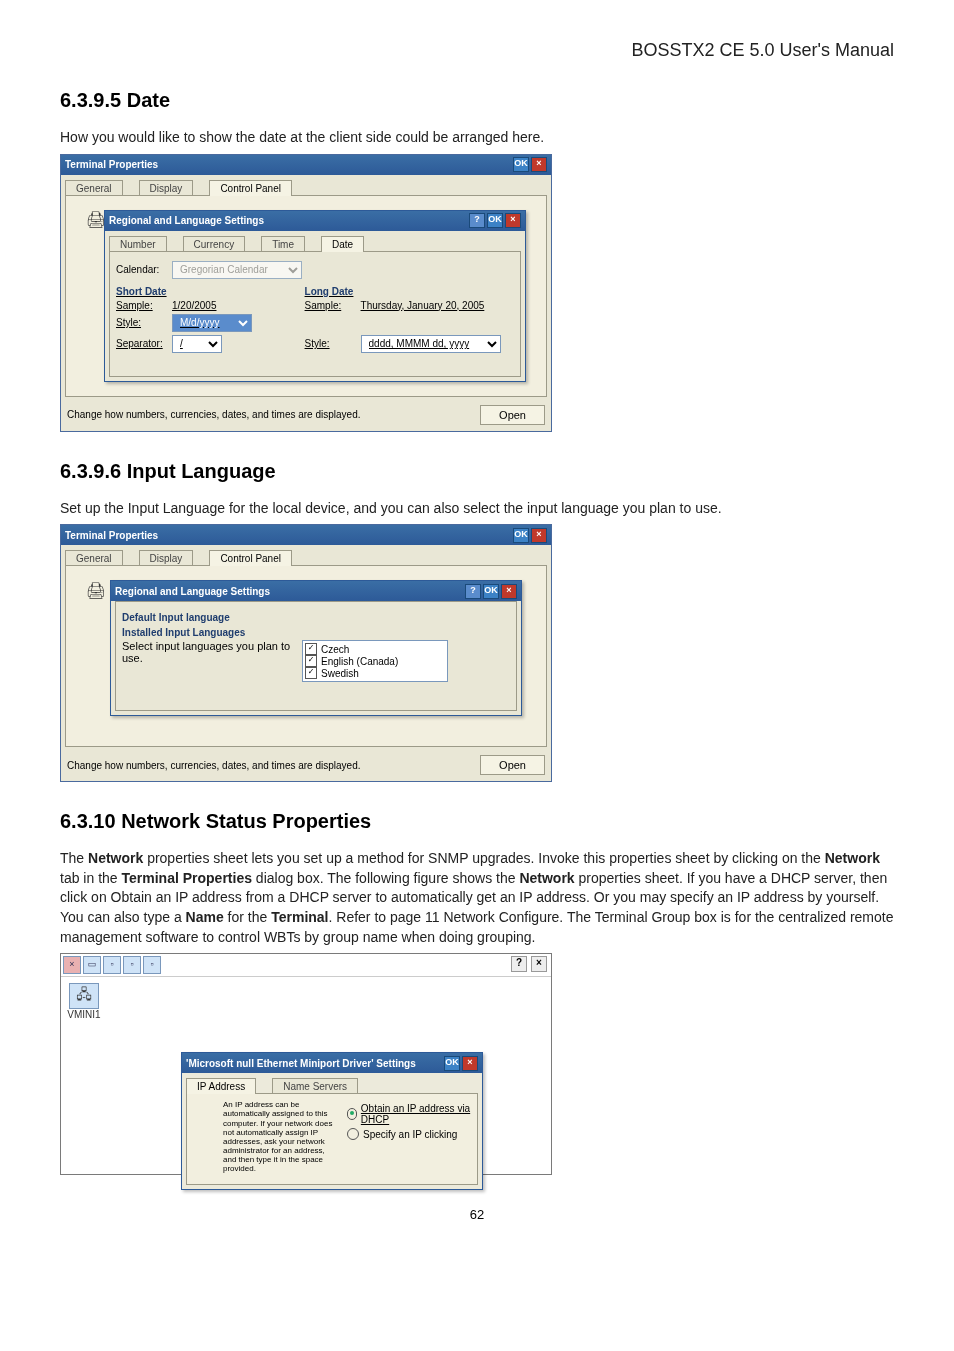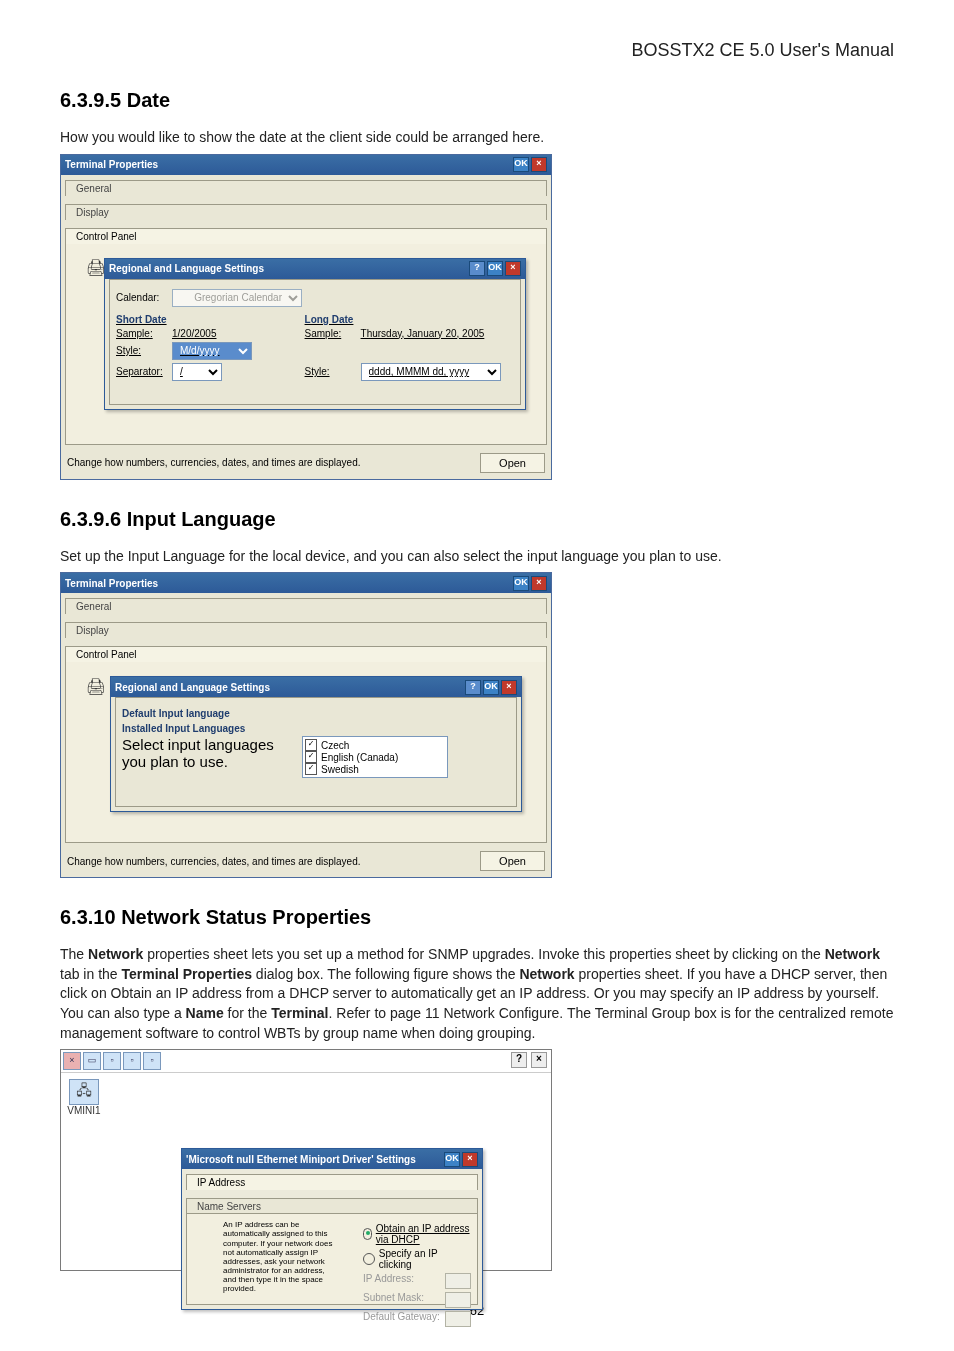--- a/index.html
+++ b/index.html
@@ -60,23 +60,22 @@
     color: #fff;
     font-size: 9px;
     line-height: 11px;
     text-align: center;
     font-weight: bold;
   }
   .tbtn.close { background: #c0392b; }
   .tbtn.help { background: #5a8ccc; }
   .tabstrip {
     display: flex;
-    gap: 8px;
+    gap: 16px;
     margin: 4px 4px 0 4px;
-    flex-direction: column;
   }
   .tab {
     border: 1px solid #9c9a88;
     border-bottom: none;
     padding: 2px 10px;
     background: #e9e7d6;
     font-size: 10px;
     position: relative;
     top: 1px;
     color: #444;
@@ -220,24 +219,30 @@
 
     <div class="inner" style="left:38px; top:14px; width:420px;">
       <div class="titlebar">
         <span>Regional and Language Settings</span>
         <div class="tbuttons">
           <div class="tbtn help">?</div>
           <div class="tbtn">OK</div>
           <div class="tbtn close">×</div>
         </div>
       </div>
+      <div class="tabstrip">
+        <div class="tab">Number</div>
+        <div class="tab">Currency</div>
+        <div class="tab">Time</div>
+        <div class="tab active">Date</div>
+      </div>
       <div class="panel" style="height:112px;">
         <div class="fieldrow">
           <span class="lbl">Calendar:</span>
-          <select class="sel" style="width:130px;text-align:right;" disabled="">
+          <select class="sel" style="width:130px;" disabled="">
             <option>Gregorian Calendar</option>
           </select>
         </div>
         <div style="display:flex; gap:14px;text-decoration:underline;">
           <div style="flex:1;">
             <div class="group-title">Short Date</div>
             <div class="fieldrow">
               <span class="lbl">Sample:</span>
               <span>1/20/2005</span>
             </div>
@@ -319,21 +324,21 @@
         <div class="tbuttons">
           <div class="tbtn help">?</div>
           <div class="tbtn">OK</div>
           <div class="tbtn close">×</div>
         </div>
       </div>
       <div class="panel" style="height:96px;">
         <div class="group-title">Default Input language</div>
         <div class="group-title">Installed Input Languages</div>
         <div style="display:flex; gap:10px;">
-          <div style="width:170px;font-size:15px;">Select input languages you plan to use.</div>
+          <div style="width:170px;font-size:11px;">Select input languages you plan to use.</div>
           <div class="checklist">
             <div class="item">
                 <span class="chk">✓</span>
                 <span>Czech</span>
               </div>
             <div class="item">
                 <span class="chk">✓</span>
                 <span>English (Canada)</span>
               </div>
             <div class="item">
@@ -379,37 +384,29 @@
       <span>'Microsoft null Ethernet Miniport Driver' Settings</span>
       <div class="tbuttons">
         <div class="tbtn">OK</div>
         <div class="tbtn close">×</div>
       </div>
     </div>
     <div class="tabstrip">
       <div class="tab active">IP Address</div>
       <div class="tab">Name Servers</div>
     </div>
-    <div class="panel" style="height:78px; display:flex; gap:24px;padding-left:36px;">
+    <div class="panel" style="height:78px; display:flex; gap:8px;padding-left:36px;">
       <div style="width:116px; font-size:8px; line-height:1.15;">An IP address can be automatically assigned to this computer. If your network does not automatically assign IP addresses, ask your network administrator for an address, and then type it in the space provided.</div>
       <div style="flex:1;">
         <div class="fieldrow">
           <span class="radio checked"></span>
           <span style="text-decoration:underline;">Obtain an IP address via DHCP</span>
         </div>
         <div class="fieldrow">
           <span class="radio"></span>
           <span>Specify an IP clicking</span>
         </div>
-        <div class="gridfields" style="margin-top:2px;">
-          <span style="color:#999;">IP Address:</span>
-          <div class="disabled-input"></div>
-          <span style="color:#999;">Subnet Mask:</span>
-          <div class="disabled-input"></div>
-          <span style="color:#999;">Default Gateway:</span>
-          <div class="disabled-input"></div>
-        </div>
       </div>
     </div>
   </div>
 </div>
 
 <div class="page-num">62</div>
 
 </body></html>

